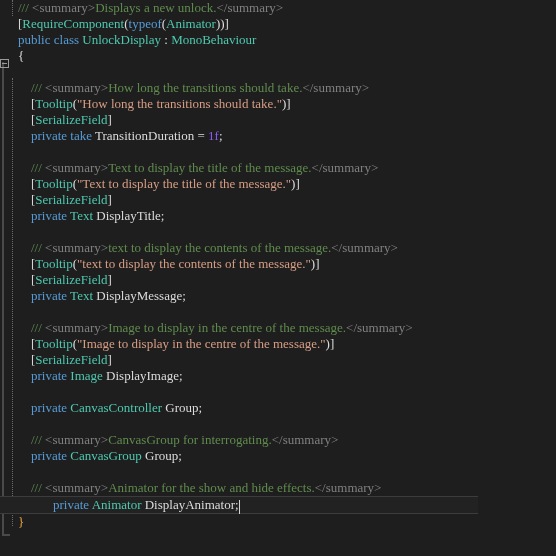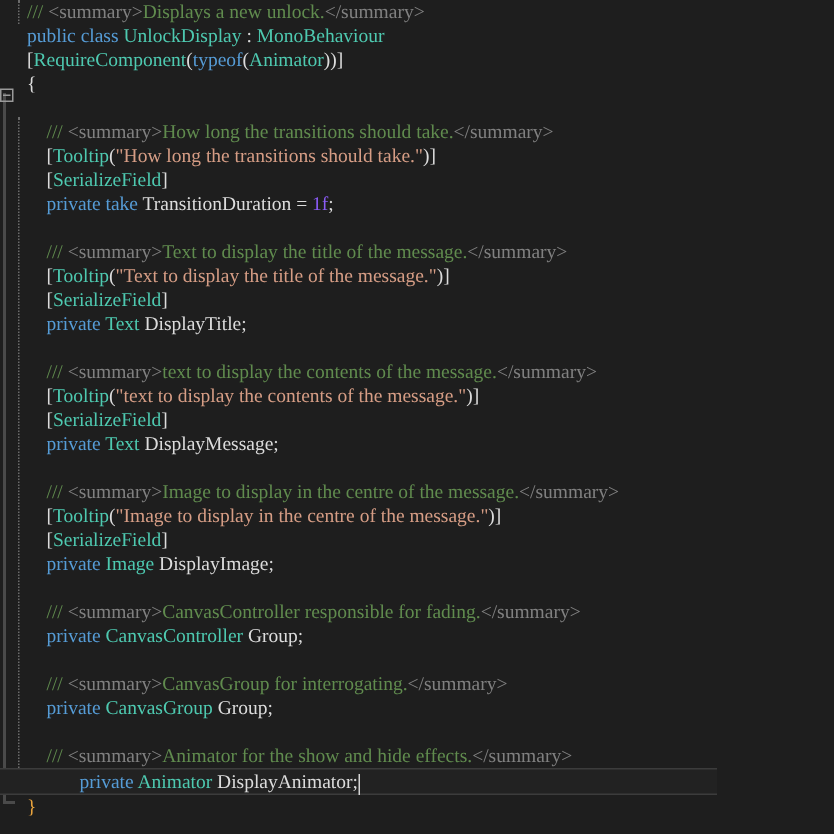--- a/index.html
+++ b/index.html
@@ -135,22 +135,22 @@
 <div id="editor">
 
   <div class="class-guide"></div>
   <div class="class-guide-foot"></div>
   <div class="indent-guide-top"></div>
   <div class="indent-guide"></div>
   <div class="fold-box"></div>
 
   <div class="code-layer" id="code-layer">
       <div class="line"><span class="cmtdoc">/// </span><span class="xmltag">&lt;summary&gt;</span><span class="cmtdoc">Displays a new unlock.</span><span class="xmltag">&lt;/summary&gt;</span></div>
+      <div class="line"><span class="punc">[</span><span class="type">RequireComponent</span><span class="punc">(</span><span class="kw">typeof</span><span class="punc">(</span><span class="type">Animator</span><span class="punc">))]</span></div>
       <div class="line"><span class="kw">public</span><span class="plain"> </span><span class="kw">class</span><span class="plain"> </span><span class="type">UnlockDisplay</span><span class="plain"> : </span><span class="type">MonoBehaviour</span></div>
-      <div class="line"><span class="punc">[</span><span class="type">RequireComponent</span><span class="punc">(</span><span class="kw">typeof</span><span class="punc">(</span><span class="type">Animator</span><span class="punc">))]</span></div>
       <div class="line"><span class="punc">{</span></div>
       <div class="line">&nbsp;</div>
       <div class="line"><span class="cmtdoc">    /// </span><span class="xmltag">&lt;summary&gt;</span><span class="cmtdoc">How long the transitions should take.</span><span class="xmltag">&lt;/summary&gt;</span></div>
       <div class="line"><span class="punc">    [</span><span class="type">Tooltip</span><span class="punc">(</span><span class="str">"How long the transitions should take."</span><span class="punc">)]</span></div>
       <div class="line"><span class="punc">    [</span><span class="type">SerializeField</span><span class="punc">]</span></div>
       <div class="line"><span class="plain">    </span><span class="kw">private</span><span class="plain"> </span><span class="kw">take</span><span class="plain"> </span><span class="ident">TransitionDuration</span><span class="plain"> = </span><span class="num">1f</span><span class="punc">;</span></div>
       <div class="line">&nbsp;</div>
       <div class="line"><span class="cmtdoc">    /// </span><span class="xmltag">&lt;summary&gt;</span><span class="cmtdoc">Text to display the title of the message.</span><span class="xmltag">&lt;/summary&gt;</span></div>
       <div class="line"><span class="punc">    [</span><span class="type">Tooltip</span><span class="punc">(</span><span class="str">"Text to display the title of the message."</span><span class="punc">)]</span></div>
       <div class="line"><span class="punc">    [</span><span class="type">SerializeField</span><span class="punc">]</span></div>
@@ -159,21 +159,20 @@
       <div class="line"><span class="cmtdoc">    /// </span><span class="xmltag">&lt;summary&gt;</span><span class="cmtdoc">text to display the contents of the message.</span><span class="xmltag">&lt;/summary&gt;</span></div>
       <div class="line"><span class="punc">    [</span><span class="type">Tooltip</span><span class="punc">(</span><span class="str">"text to display the contents of the message."</span><span class="punc">)]</span></div>
       <div class="line"><span class="punc">    [</span><span class="type">SerializeField</span><span class="punc">]</span></div>
       <div class="line"><span class="plain">    </span><span class="kw">private</span><span class="plain"> </span><span class="type">Text</span><span class="plain"> </span><span class="ident">DisplayMessage</span><span class="punc">;</span></div>
       <div class="line">&nbsp;</div>
       <div class="line"><span class="cmtdoc">    /// </span><span class="xmltag">&lt;summary&gt;</span><span class="cmtdoc">Image to display in the centre of the message.</span><span class="xmltag">&lt;/summary&gt;</span></div>
       <div class="line"><span class="punc">    [</span><span class="type">Tooltip</span><span class="punc">(</span><span class="str">"Image to display in the centre of the message."</span><span class="punc">)]</span></div>
       <div class="line"><span class="punc">    [</span><span class="type">SerializeField</span><span class="punc">]</span></div>
       <div class="line"><span class="plain">    </span><span class="kw">private</span><span class="plain"> </span><span class="type">Image</span><span class="plain"> </span><span class="ident">DisplayImage</span><span class="punc">;</span></div>
       <div class="line">&nbsp;</div>
-      <div class="line"><span class="cmtdoc">    /// </span><span class="xmltag">&lt;summary&gt;</span><span class="cmtdoc">CanvasController responsible for fading.</span><span class="xmltag">&lt;/summary&gt;</span></div>
       <div class="line"><span class="plain">    </span><span class="kw">private</span><span class="plain"> </span><span class="type">CanvasController</span><span class="plain"> </span><span class="ident">Group</span><span class="punc">;</span></div>
       <div class="line">&nbsp;</div>
       <div class="line"><span class="cmtdoc">    /// </span><span class="xmltag">&lt;summary&gt;</span><span class="cmtdoc">CanvasGroup for interrogating.</span><span class="xmltag">&lt;/summary&gt;</span></div>
       <div class="line"><span class="plain">    </span><span class="kw">private</span><span class="plain"> </span><span class="type">CanvasGroup</span><span class="plain"> </span><span class="ident">Group</span><span class="punc">;</span></div>
       <div class="line">&nbsp;</div>
       <div class="line"><span class="cmtdoc">    /// </span><span class="xmltag">&lt;summary&gt;</span><span class="cmtdoc">Animator for the show and hide effects.</span><span class="xmltag">&lt;/summary&gt;</span></div>
       <div class="line current"><span class="plain">    </span><span class="kw">private</span><span class="plain"> </span><span class="type">Animator</span><span class="plain"> </span><span class="ident">DisplayAnimator</span><span class="punc">;</span><span class="caret"></span></div>
       <div class="line"><span class="brace-gold">}</span></div>
     </div>
 

